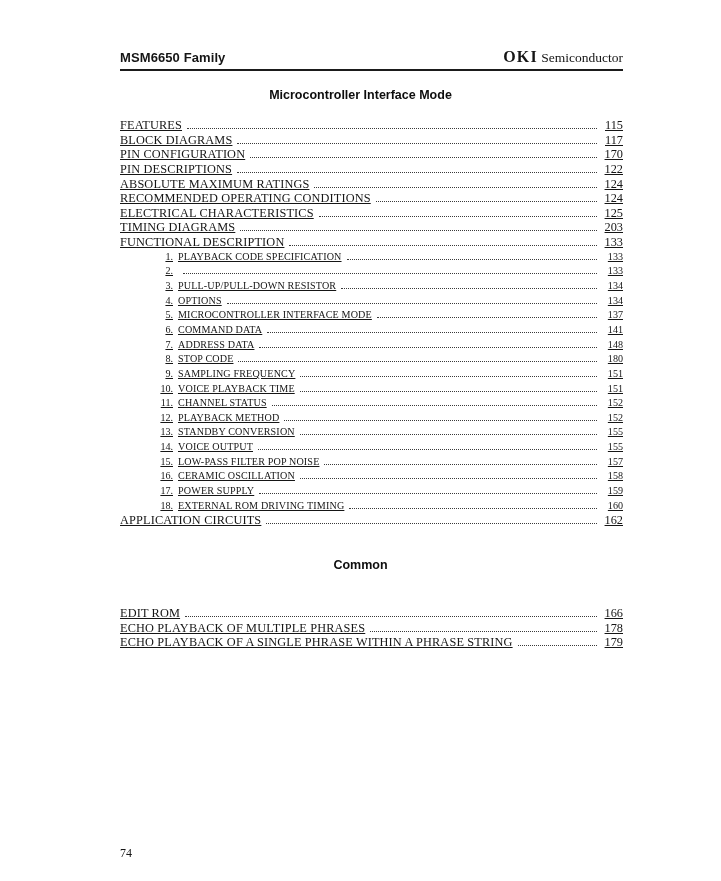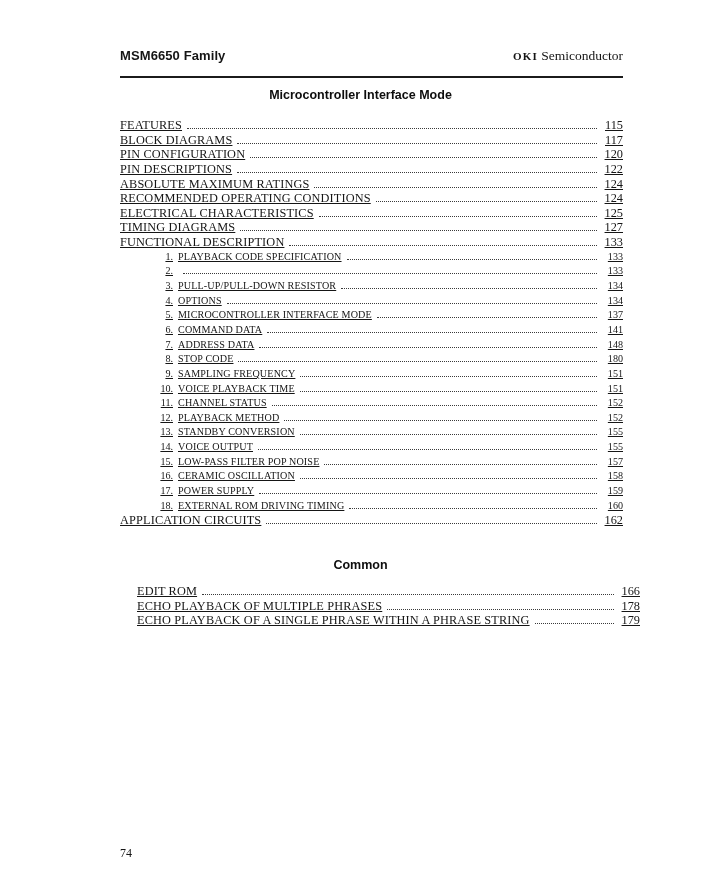--- a/index.html
+++ b/index.html
@@ -10,46 +10,46 @@
     font-family:"Liberation Serif", serif;
     color:#151515;
     overflow:hidden;
     margin:0 auto;
   }
   
   .header {
     position:absolute; left:120px; top:48px; width:503px;
     display:flex; justify-content:space-between; align-items:baseline;
     border-bottom:2.2px solid #1b1b1b;
-    padding-bottom:12px;
+    padding-bottom:3px;
   }
   .product {
     font-family:"Liberation Sans", sans-serif;
     font-weight:bold; font-size:13px; letter-spacing:0.1px;
   }
   .brandline { font-size:13.5px; white-space:nowrap; }
   .brand {
-    font-weight:bold; font-size:11px; letter-spacing:1.2px;
+    font-weight:bold; font-size:16px; letter-spacing:1.2px;
     font-family:"Liberation Serif", serif;
   }
   .brand-suffix { font-size:13.5px; }
 
   
   .section-title {
     position:absolute; left:0; width:721px; text-align:center;
     font-family:"Liberation Sans", sans-serif;
     font-weight:bold; font-size:12.5px; color:#0d0d0d;
   }
   .title-1 { top:88px; }
   .title-2 { top:558px; }
 
   
   .toc { position:absolute; left:120px; width:503px; }
   .toc-1 { top:118px; }
-  .toc-2 { top:584px;margin-left:17px; }
+  .toc-2 { top:606px; }
   .row {
     display:flex; align-items:baseline;
     height:14.65px; font-size:12.3px; line-height:14.65px;
     white-space:nowrap;
     text-decoration:underline;
   }
   .row.sub { padding-left:33px; font-size:10.1px; }
   .num { flex:none; width:20px; text-align:right; margin-right:5px; }
   .lbl { flex:none; letter-spacing:0.15px; }
   .dots {
@@ -84,21 +84,21 @@
         <span class="pg">115</span>
       </div>
     <div class="row">
         <span class="lbl">BLOCK DIAGRAMS</span>
         <span class="dots"></span>
         <span class="pg">117</span>
       </div>
     <div class="row">
         <span class="lbl">PIN CONFIGURATION</span>
         <span class="dots"></span>
-        <span class="pg">120</span>
+        <span class="pg">170</span>
       </div>
     <div class="row">
         <span class="lbl">PIN DESCRIPTIONS</span>
         <span class="dots"></span>
         <span class="pg">122</span>
       </div>
     <div class="row">
         <span class="lbl">ABSOLUTE MAXIMUM RATINGS</span>
         <span class="dots"></span>
         <span class="pg">124</span>
@@ -109,21 +109,21 @@
         <span class="pg">124</span>
       </div>
     <div class="row">
         <span class="lbl">ELECTRICAL CHARACTERISTICS</span>
         <span class="dots"></span>
         <span class="pg">125</span>
       </div>
     <div class="row">
         <span class="lbl">TIMING DIAGRAMS</span>
         <span class="dots"></span>
-        <span class="pg">127</span>
+        <span class="pg">203</span>
       </div>
     <div class="row">
         <span class="lbl">FUNCTIONAL DESCRIPTION</span>
         <span class="dots"></span>
         <span class="pg">133</span>
       </div>
     <div class="row sub">
         <span class="num">1.</span>
         <span class="lbl">PLAYBACK CODE SPECIFICATION</span>
         <span class="dots"></span>

